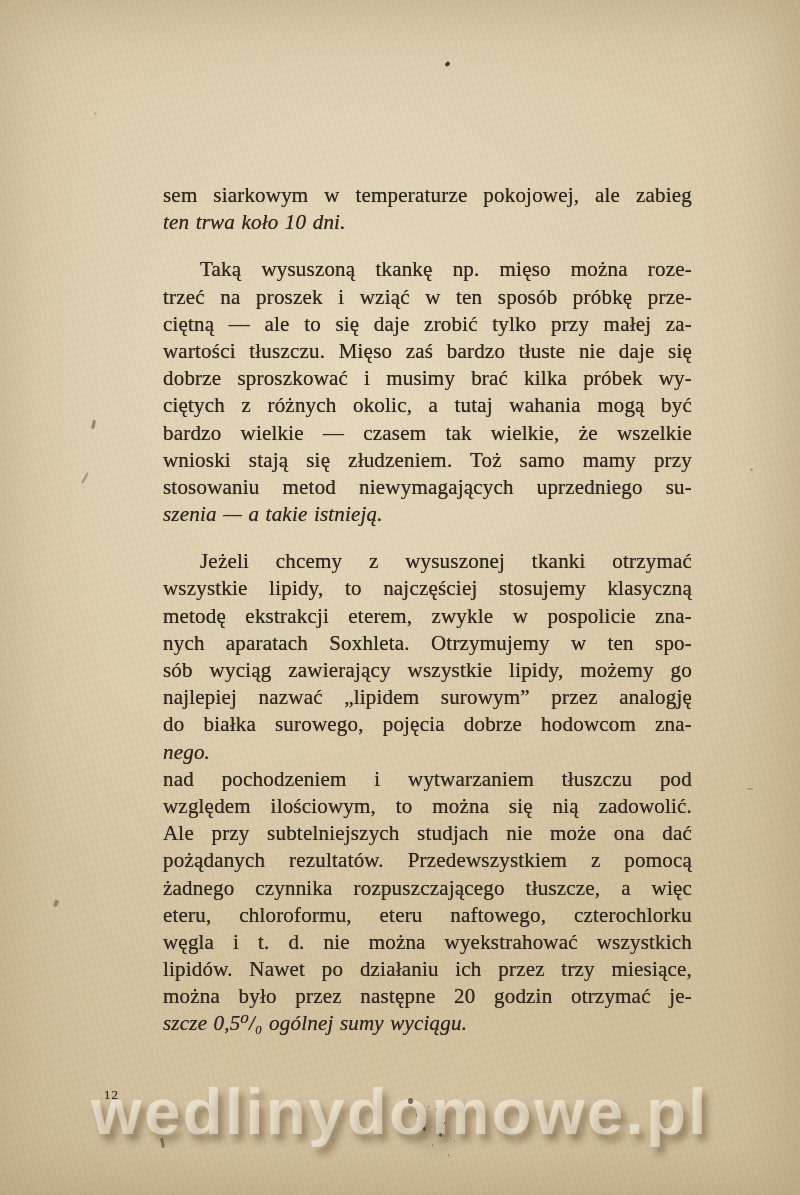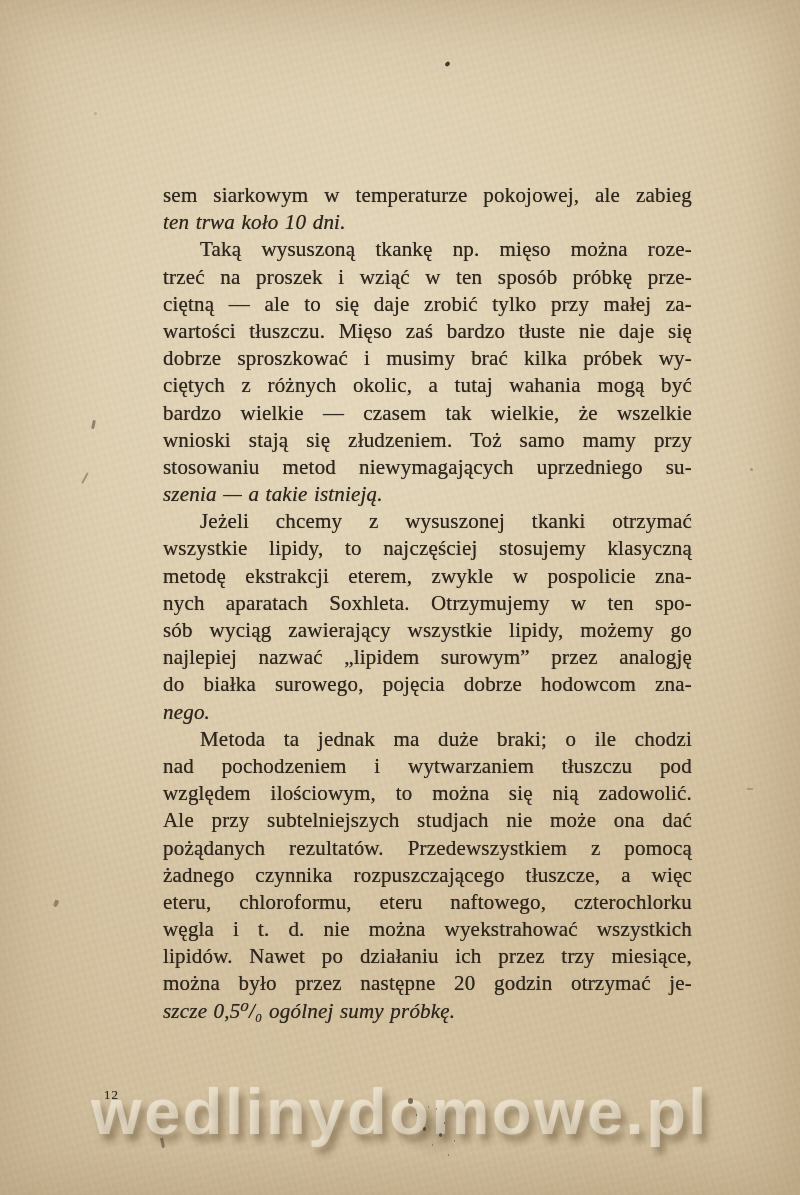--- a/index.html
+++ b/index.html
@@ -23,21 +23,21 @@
     position:absolute;left:163px;top:182px;width:529px;
   }
   .line{
     height:27.2px;line-height:27.2px;font-size:21px;
     letter-spacing:0.2px;word-spacing:1px;
     color:var(--ink,#2e261d);
     text-shadow:0 0 0.7px rgba(46,38,29,0.75);
     text-align:justify;text-align-last:justify;text-justify:inter-word;
     white-space:nowrap;overflow:visible;
   }
-  .line.indent{text-indent:37px;}
+  .line.indent{text-indent:37px;margin-top:20px;}
   .line.para-end{text-align-last:left;font-style:italic;}
   .page-number{
     position:absolute;left:104px;top:1087px;
     font-size:13px;color:#352c22;letter-spacing:1px;
     text-shadow:0 0 0.7px rgba(53,44,34,0.7);
   }
   .watermark{
     position:absolute;left:50%;top:1074px;transform:translateX(-50%);
     font-family:"Liberation Sans","DejaVu Sans",sans-serif;
     font-weight:700;font-size:65px;letter-spacing:2.5px;white-space:nowrap;
@@ -97,31 +97,30 @@
       <div class="line">stosowaniu metod niewymagających uprzedniego su-</div>
       <div class="line para-end">szenia — a takie istnieją.</div>
       <div class="line indent">Jeżeli chcemy z wysuszonej tkanki otrzymać</div>
       <div class="line">wszystkie lipidy, to najczęściej stosujemy klasyczną</div>
       <div class="line">metodę ekstrakcji eterem, zwykle w pospolicie zna-</div>
       <div class="line">nych aparatach Soxhleta. Otrzymujemy w ten spo-</div>
       <div class="line">sób wyciąg zawierający wszystkie lipidy, możemy go</div>
       <div class="line">najlepiej nazwać „lipidem surowym” przez analogję</div>
       <div class="line">do białka surowego, pojęcia dobrze hodowcom zna-</div>
       <div class="line para-end">nego.</div>
-      <div class="line indent">Metoda ta jednak ma duże braki; o ile chodzi</div>
       <div class="line">nad pochodzeniem i wytwarzaniem tłuszczu pod</div>
       <div class="line">względem ilościowym, to można się nią zadowolić.</div>
       <div class="line">Ale przy subtelniejszych studjach nie może ona dać</div>
       <div class="line">pożądanych rezultatów. Przedewszystkiem z pomocą</div>
       <div class="line">żadnego czynnika rozpuszczającego tłuszcze, a więc</div>
       <div class="line">eteru, chloroformu, eteru naftowego, czterochlorku</div>
       <div class="line">węgla i t. d. nie można wyekstrahować wszystkich</div>
       <div class="line">lipidów. Nawet po działaniu ich przez trzy miesiące,</div>
       <div class="line">można było przez następne 20 godzin otrzymać je-</div>
-      <div class="line para-end">szcze 0,5⁰/₀ ogólnej sumy próbkę.</div>
+      <div class="line para-end">szcze 0,5⁰/₀ ogólnej sumy wyciągu.</div>
     </div>
 
   <div class="page-number">12</div>
 
   <div class="watermark">wedlinydomowe.pl</div>
 
   <div class="mark speck-top-center"></div>
   <div class="mark speck-top-left"></div>
   <div class="mark quote-mark-left"></div>
   <div class="mark slash-mark-left"></div>

